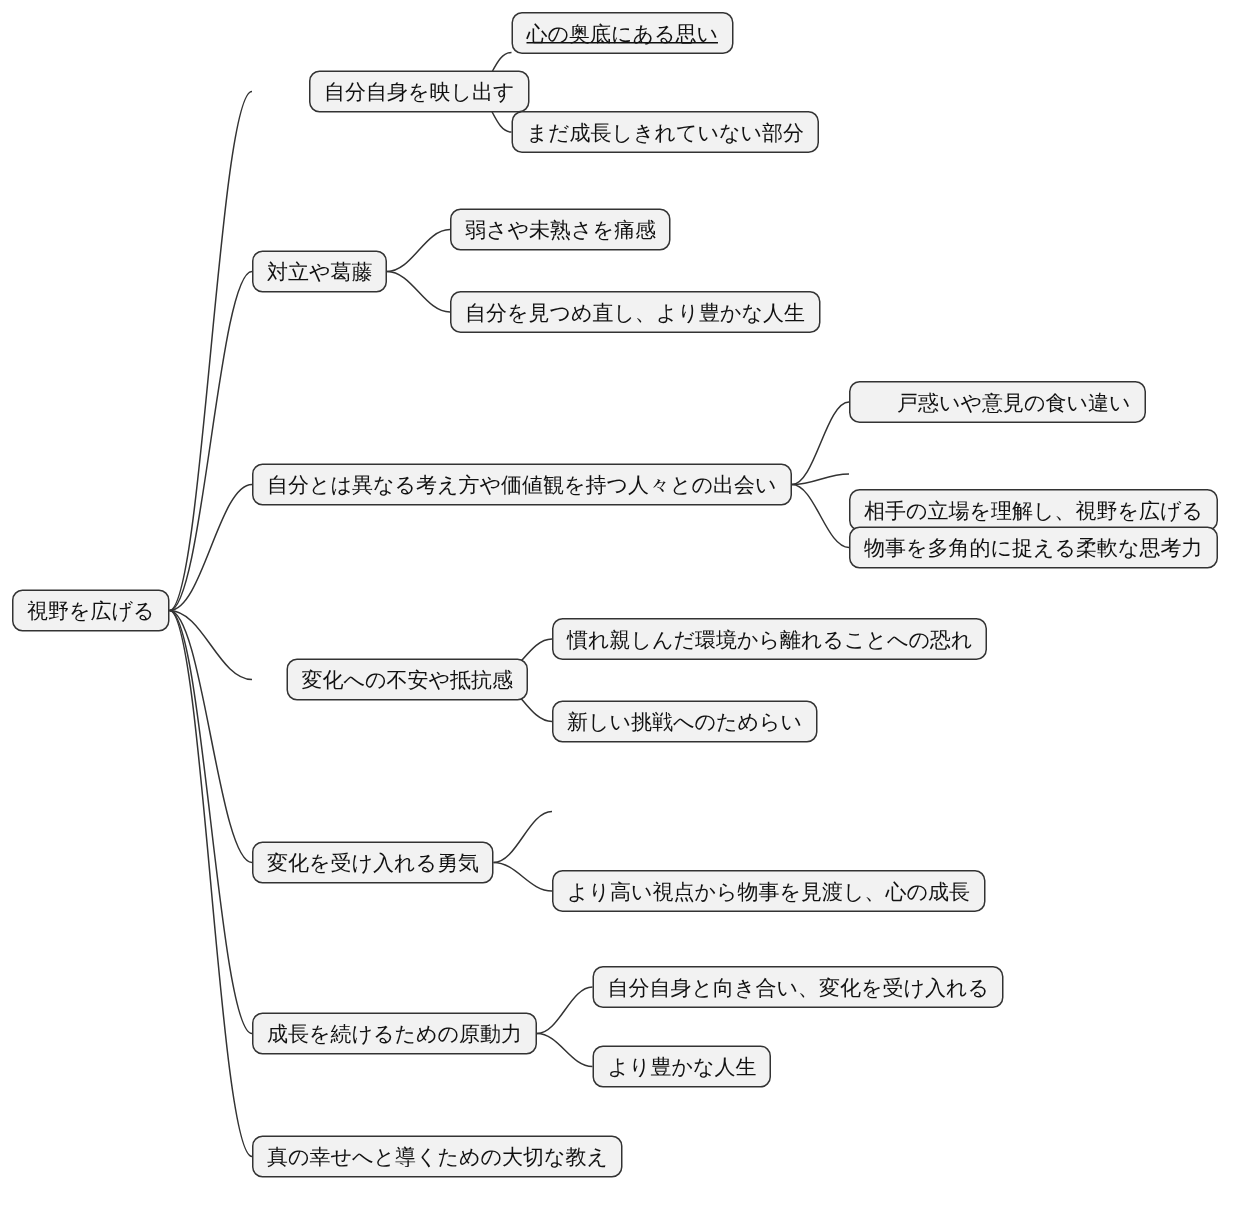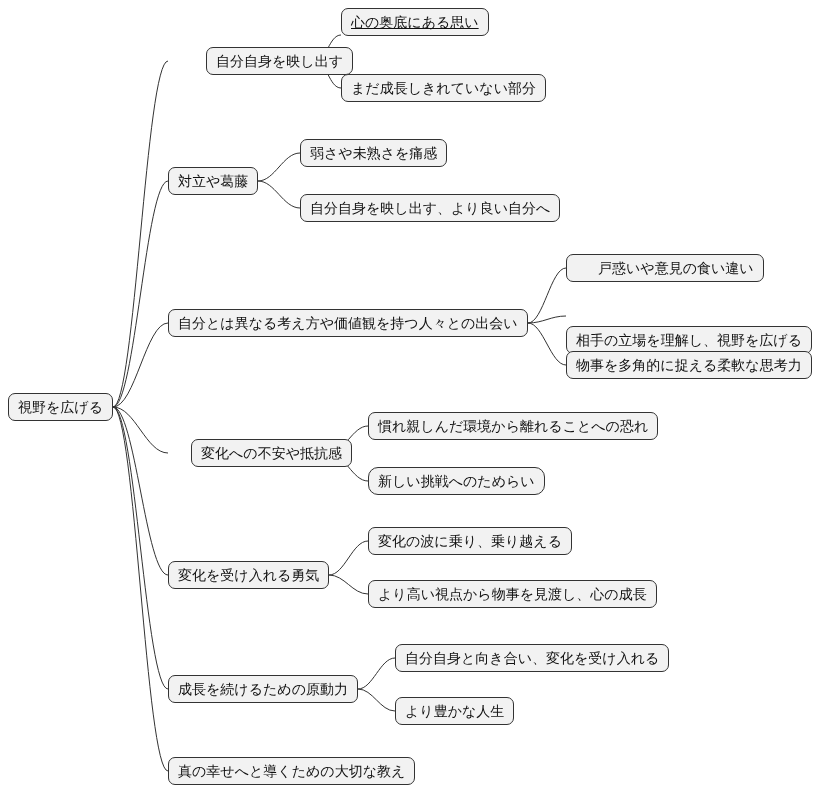--- a/index.html
+++ b/index.html
@@ -69,28 +69,27 @@
       <path d="M 358 689 C 372.8 689, 380.2 711, 395 711"></path>
       <path d="M 113 407 C 135 407, 146 771, 168 771"></path>
     </svg>
 
 <div class="node" style="left: 8px; top: 393px;">視野を広げる</div>
     <div class="node" style="left: 168px; top: 47px; margin-left: 38px;">自分自身を映し出す</div>
     <div class="node" style="left: 341px; top: 8px; text-decoration: underline;">心の奥底にある思い</div>
     <div class="node" style="left: 341px; top: 74px;">まだ成長しきれていない部分</div>
     <div class="node" style="left: 168px; top: 167px;">対立や葛藤</div>
     <div class="node" style="left: 300px; top: 139px;">弱さや未熟さを痛感</div>
-    <div class="node" style="left: 300px; top: 194px;">自分自身を映し出す、より良い自分へ</div>
+    <div class="node" style="left: 300px; top: 194px;">自分を見つめ直し、より豊かな人生</div>
     <div class="node" style="left: 168px; top: 309px;">自分とは異なる考え方や価値観を持つ人々との出会い</div>
     <div class="node" style="left: 566px; top: 254px; padding-left: 31px;">戸惑いや意見の食い違い</div>
     <div class="node" style="left: 566px; top: 302px; margin-top: 24px;">相手の立場を理解し、視野を広げる</div>
     <div class="node" style="left: 566px; top: 351px;">物事を多角的に捉える柔軟な思考力</div>
     <div class="node" style="left: 168px; top: 439px; margin-left: 23px;">変化への不安や抵抗感</div>
     <div class="node" style="left: 368px; top: 412px;">慣れ親しんだ環境から離れることへの恐れ</div>
-    <div class="node" style="left: 368px; top: 467px; border-radius: 10px;">新しい挑戦へのためらい</div>
+    <div class="node" style="left: 368px; top: 467px;">新しい挑戦へのためらい</div>
     <div class="node" style="left: 168px; top: 561px;">変化を受け入れる勇気</div>
-    <div class="node" style="left: 368px; top: 527px;">変化の波に乗り、乗り越える</div>
     <div class="node" style="left: 368px; top: 580px;">より高い視点から物事を見渡し、心の成長</div>
     <div class="node" style="left: 168px; top: 675px;">成長を続けるための原動力</div>
     <div class="node" style="left: 395px; top: 644px;">自分自身と向き合い、変化を受け入れる</div>
     <div class="node" style="left: 395px; top: 697px;">より豊かな人生</div>
     <div class="node" style="left: 168px; top: 757px;">真の幸せへと導くための大切な教え</div>
   </div>
 
 </body></html>

